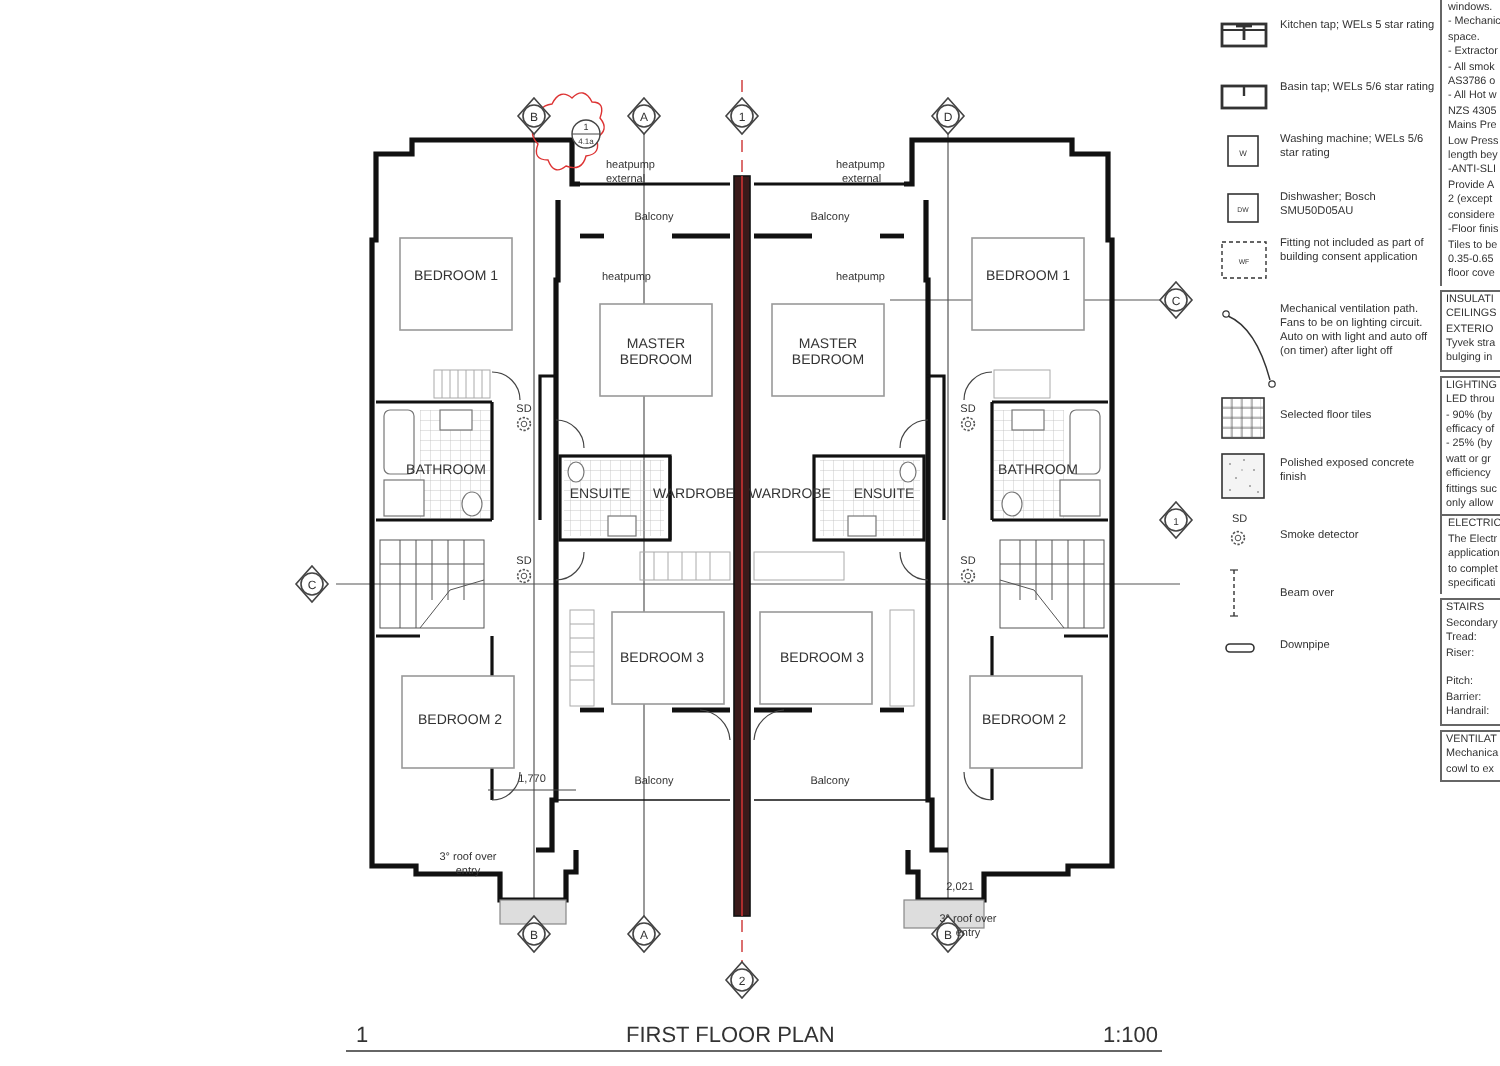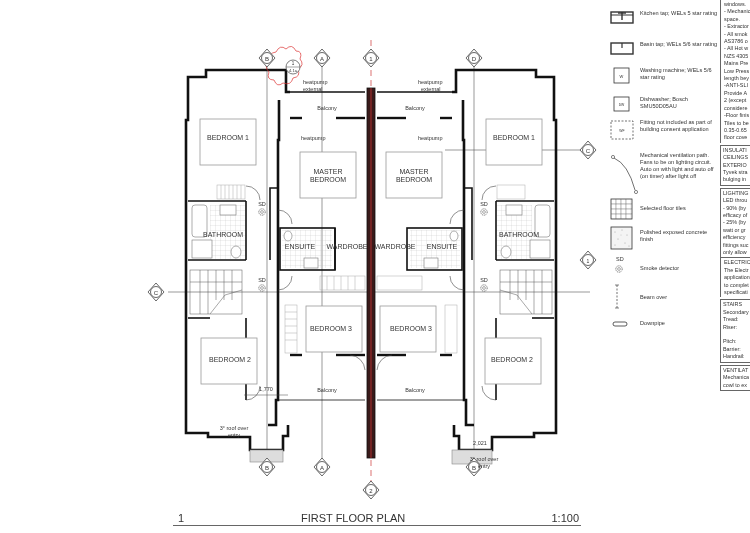--- a/index.html
+++ b/index.html
@@ -280,21 +280,21 @@
   <text class="lbl small" x="418" y="140">heatpump</text>
   <text class="lbl small" x="484" y="206" text-anchor="middle">SD</text>
   <text class="lbl small" x="484" y="282" text-anchor="middle">SD</text>
   <text class="lbl small" x="480" y="445" text-anchor="middle">2,021</text>
   <text class="lbl small" x="484" y="461" text-anchor="middle">3° roof over</text>
   <text class="lbl small" x="484" y="468" text-anchor="middle">entry</text>
 </svg>
 
 <div class="title-bar">
   <span style="left:5px;">1</span>
-  <span style="left:128px;text-align:center;">FIRST FLOOR PLAN</span>
+  <span style="left:140px;text-align:center;">FIRST FLOOR PLAN</span>
   <span style="right:2px;">1:100</span>
 </div>
 
 <div class="legend">
   <div class="leg-item" style="top:2px;">
     <svg class="sym" width="24" height="14">
         <rect x="1" y="2" width="22" height="11" fill="none" stroke="#333" stroke-width="1.4"></rect>
         <line x1="1" y1="5" x2="23" y2="5" stroke="#333"></line>
         <line x1="12" y1="2" x2="12" y2="10" stroke="#333" stroke-width="1.4"></line>
         <line x1="8" y1="3" x2="16" y2="3" stroke="#333" stroke-width="1.4"></line>

